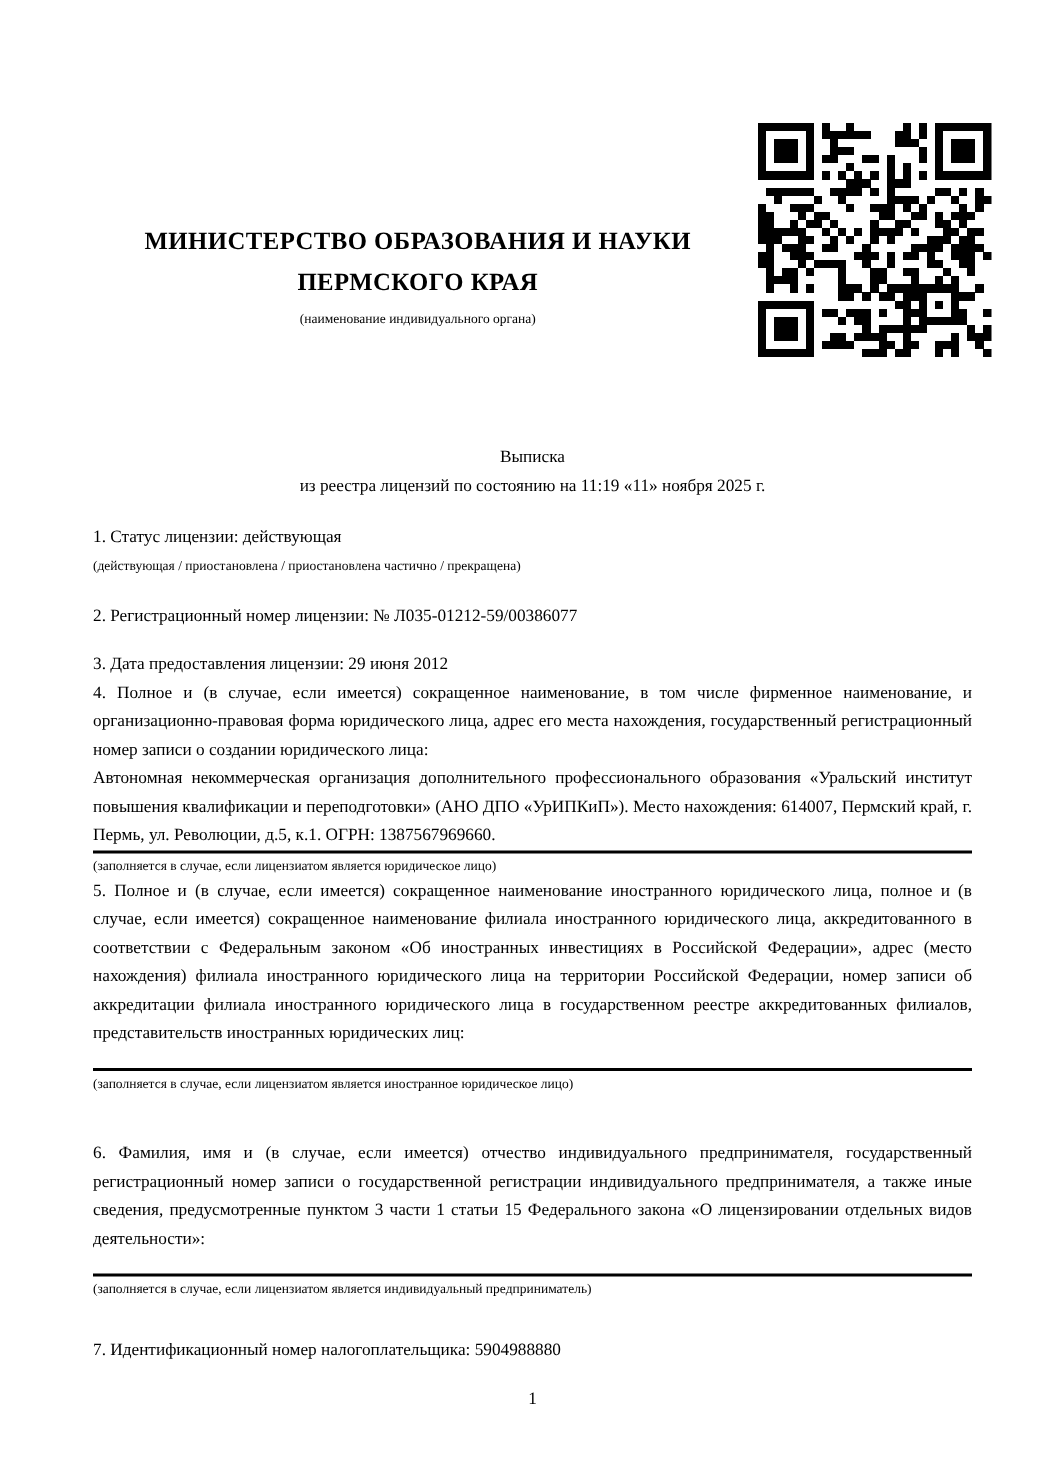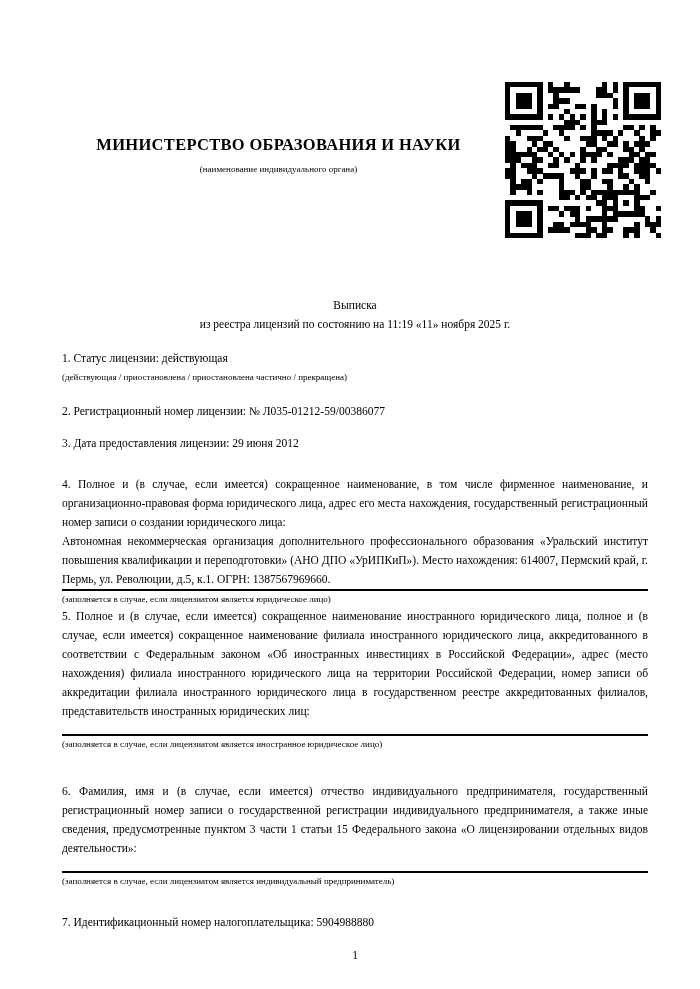--- a/index.html
+++ b/index.html
@@ -21,20 +21,21 @@
     left: 62px;
     top: 131px;
     width: 433px;
     text-align: center;
   }
   .ministry-name {
     font-weight: bold;
     font-size: 16.5px;
     line-height: 27px;
     letter-spacing: 0.3px;
+    margin-top: 16px;
   }
   .ministry-caption {
     font-size: 9px;
     line-height: 11px;
     margin-top: 6px;
   }
   .qr-wrap {
     position: absolute;
     left: 505px;
     top: 82px;
@@ -65,21 +66,21 @@
     text-align: left;
     padding-top: 2px;
   }
   .rule { border-top: 2px solid #000000; width: 100%; }
   .spacer-line { height: 13px; }
 
   .m-item1   { margin-top: 16px; }
   .m-note1   { margin-top: 1px; }
   .m-item2   { margin-top: 19px; }
   .m-item3   { margin-top: 13px; }
-  .m-item4   { margin-top: 22px; }
+  .m-item4   { margin-top: 0; }
   .m-item5   { margin-top: 2px; }
   .m-item6   { margin-top: 32px; }
   .m-item7   { margin-top: 26px; }
 
   .page-number {
     text-align: center;
     font-size: 11.5px;
     margin-top: 14px;
   }
 </style>
@@ -487,20 +488,21 @@
         <rect x="96.83" y="150.62" width="5.43" height="5.43"></rect>
         <rect x="118.34" y="150.62" width="5.43" height="5.43"></rect>
         <rect x="129.10" y="150.62" width="5.43" height="5.43"></rect>
         <rect x="150.62" y="150.62" width="5.43" height="5.43"></rect>
       </svg>
   </div>
 
   <div class="header-left">
     <div class="ministry-name">
       <div>МИНИСТЕРСТВО ОБРАЗОВАНИЯ И НАУКИ</div>
+      <div>ПЕРМСКОГО КРАЯ</div>
     </div>
     <div class="ministry-caption">(наименование индивидуального органа)</div>
   </div>
 
   <div class="content">
 
     <div class="doc-title">
       <div>Выписка</div>
       <div>из реестра лицензий по состоянию на 11:19 «11» ноября 2025 г.</div>
     </div>

